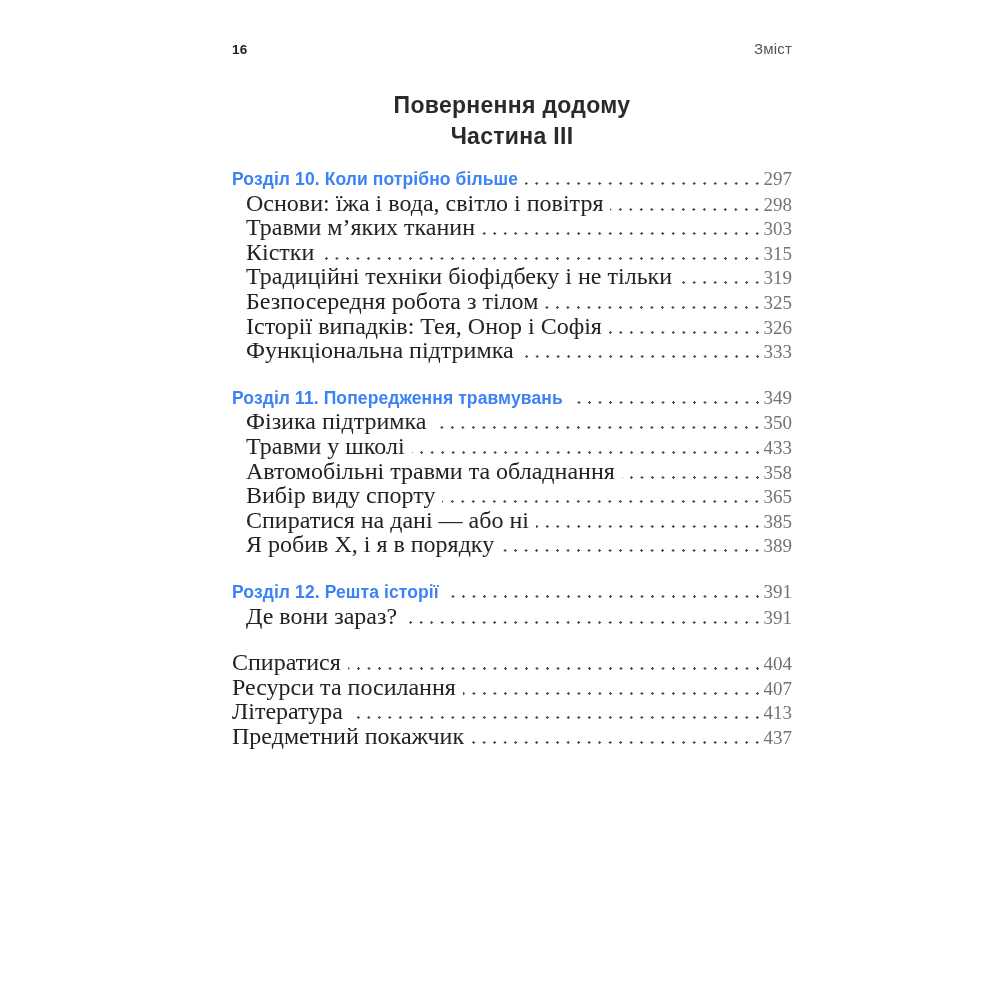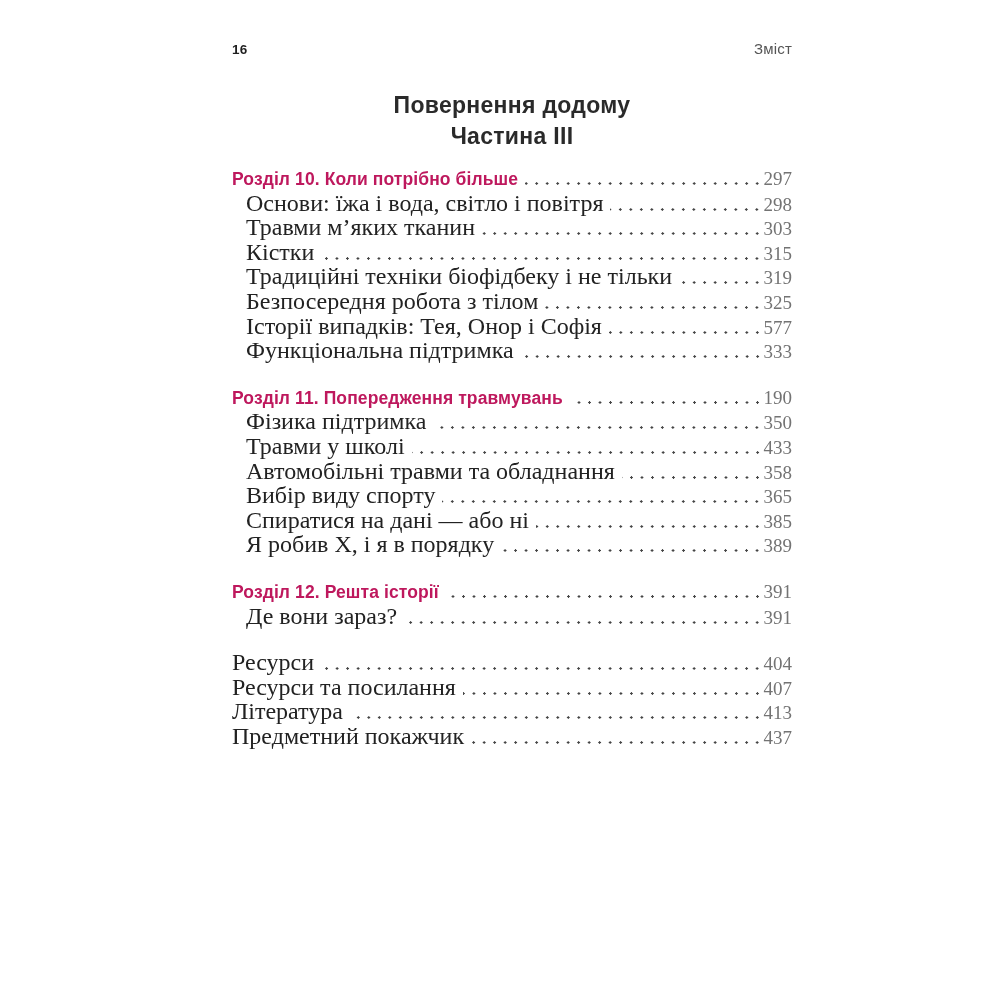--- a/index.html
+++ b/index.html
@@ -35,21 +35,21 @@
   .toc { margin-top: 15px; }
   .toc-section { margin-top: 22px; }
   .toc-section:first-child { margin-top: 0; }
 
   .row { display: flex; align-items: baseline; line-height: 23.6px; }
   .row .t { white-space: nowrap; }
   .row.heading .t {
     font-family: "Liberation Sans", sans-serif;
     font-weight: 700;
     font-size: 17.5px;
-    color: #be185d;
+    color: #3b82f6;
     letter-spacing: 0.1px;
   }
   .row.entry { padding-left: 14px; }
   .row.entry .t, .row.flat .t {
     font-family: "Liberation Serif", serif;
     font-size: 24px;
     color: #222222;
   }
   .dots {
     flex: 1;
@@ -110,33 +110,33 @@
             <span class="p">319</span>
           </div>
           <div class="row entry">
             <span class="t">Безпосередня робота з тілом</span>
             <span class="dots"></span>
             <span class="p">325</span>
           </div>
           <div class="row entry">
             <span class="t">Історії випадків: Тея, Онор і Софія</span>
             <span class="dots"></span>
-            <span class="p">577</span>
+            <span class="p">326</span>
           </div>
           <div class="row entry">
             <span class="t">Функціональна підтримка</span>
             <span class="dots"></span>
             <span class="p">333</span>
           </div>
         </div>
         <div class="toc-section">
           <div class="row heading">
             <span class="t">Розділ 11. Попередження травмувань</span>
             <span class="dots"></span>
-            <span class="p">190</span>
+            <span class="p">349</span>
           </div>
           <div class="row entry">
             <span class="t">Фізика підтримка</span>
             <span class="dots"></span>
             <span class="p">350</span>
           </div>
           <div class="row entry">
             <span class="t">Травми у школі</span>
             <span class="dots"></span>
             <span class="p">433</span>
@@ -169,21 +169,21 @@
             <span class="p">391</span>
           </div>
           <div class="row entry">
             <span class="t">Де вони зараз?</span>
             <span class="dots"></span>
             <span class="p">391</span>
           </div>
         </div>
         <div class="toc-section">
           <div class="row flat">
-            <span class="t">Ресурси</span>
+            <span class="t">Спиратися</span>
             <span class="dots"></span>
             <span class="p">404</span>
           </div>
           <div class="row flat">
             <span class="t">Ресурси та посилання</span>
             <span class="dots"></span>
             <span class="p">407</span>
           </div>
           <div class="row flat">
             <span class="t">Література</span>

